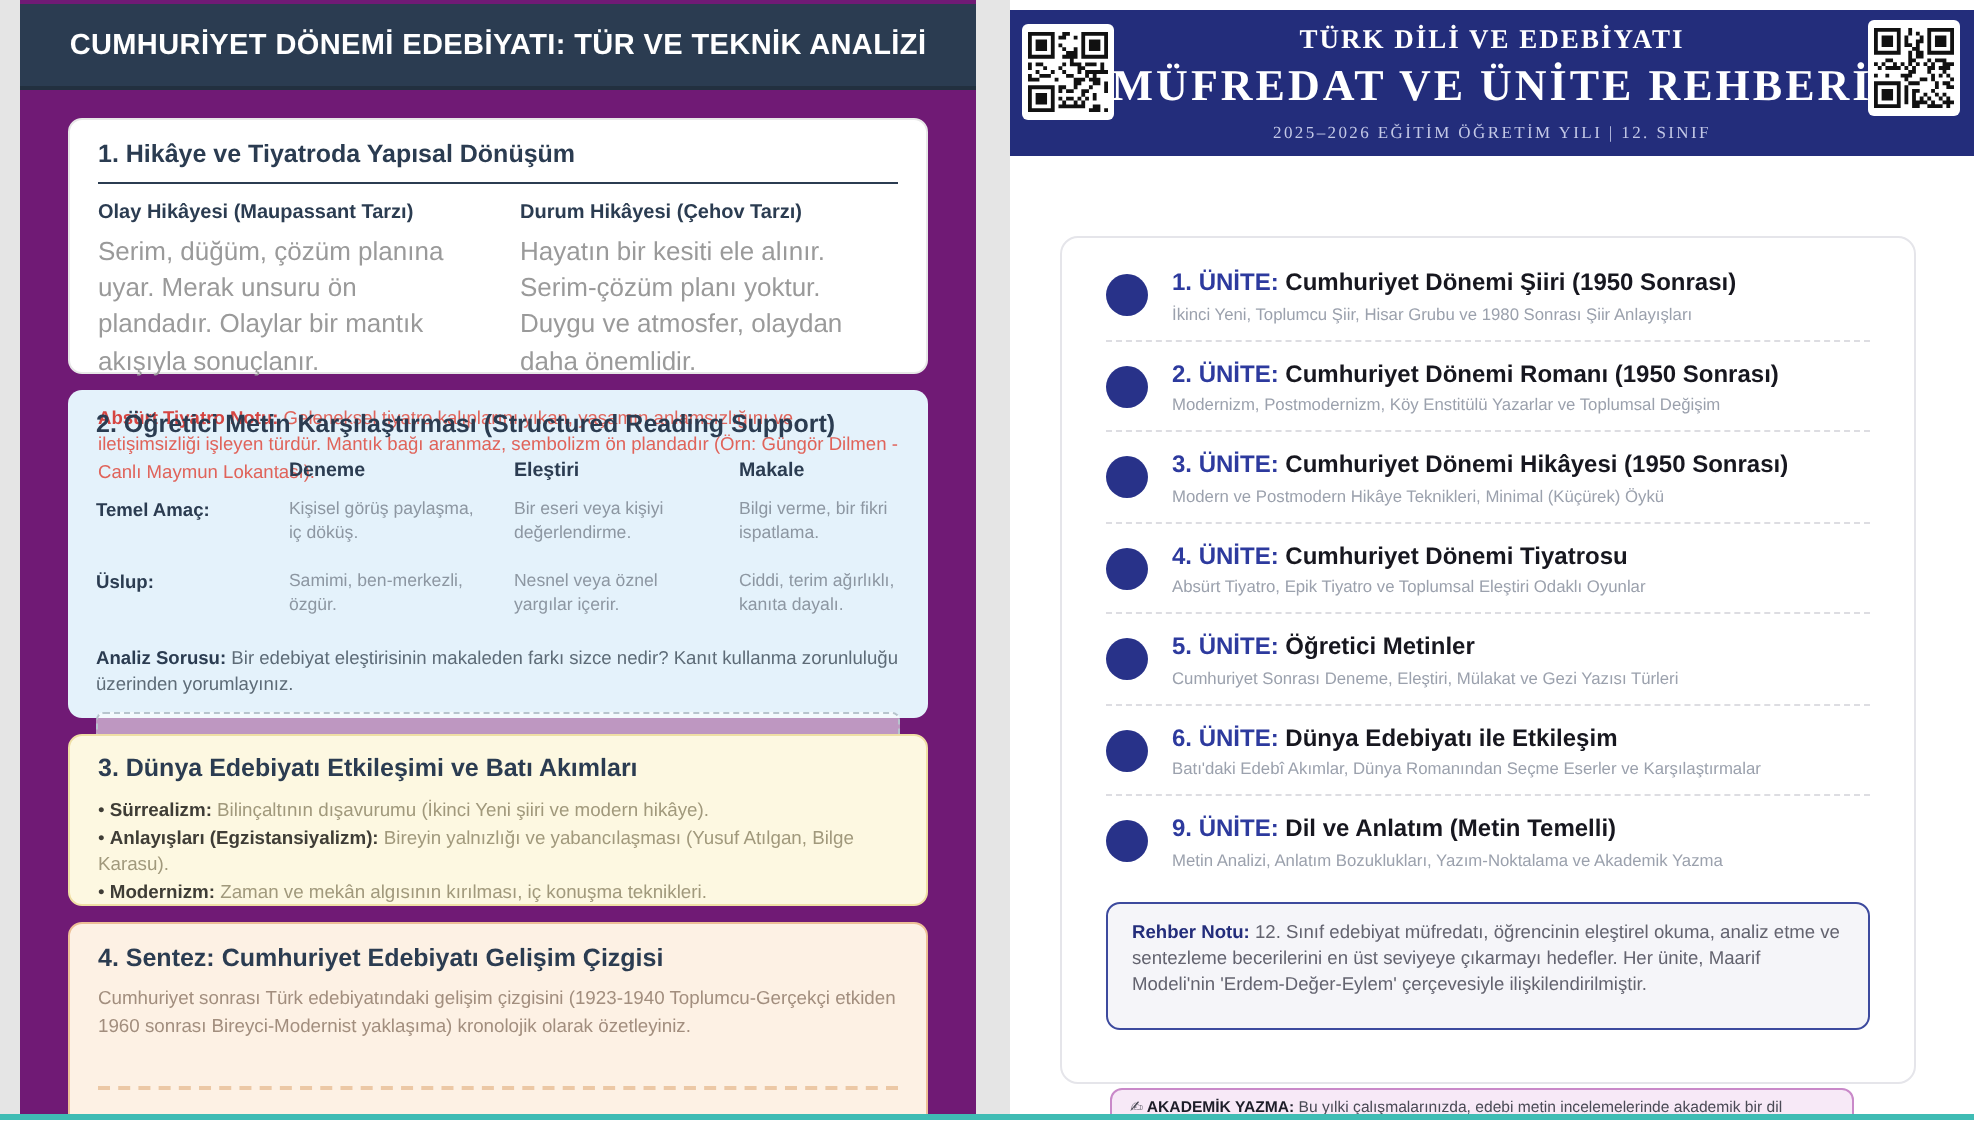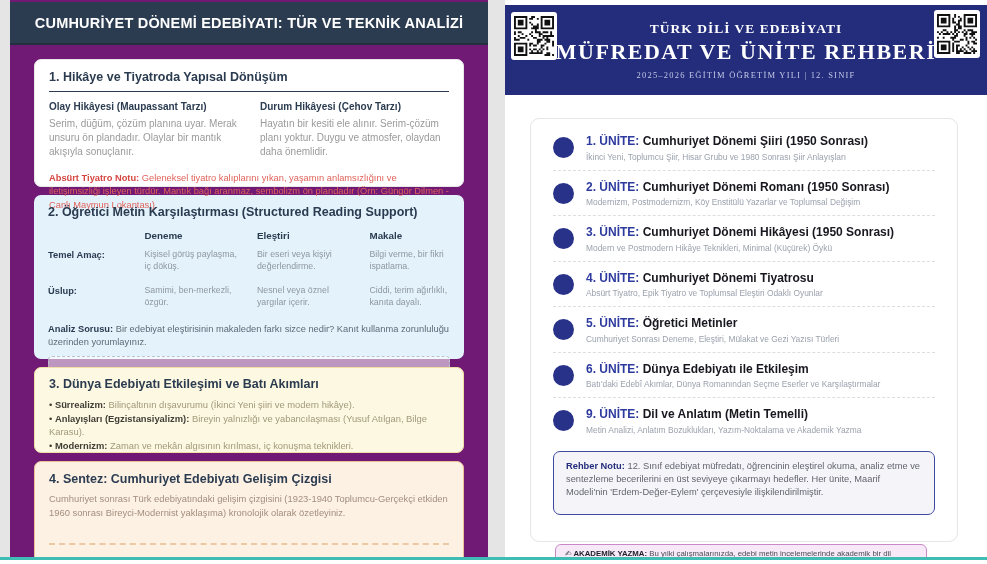--- a/index.html
+++ b/index.html
@@ -14,21 +14,21 @@
   .lp-header{margin-top:2px;height:41px;background:#2b3c51;border-bottom:2px solid #22303f;
     display:flex;align-items:center;justify-content:center;}
   .lp-header h1{margin:0;font-size:14.5px;font-weight:bold;color:#ffffff;letter-spacing:.2px;}
   .lp-body{padding:14px 24px 0 24px;}
   .sec{border-radius:7px;box-sizing:border-box;}
   .sec h3{margin:0;font-size:12.5px;font-weight:bold;color:#2b3c51;}
   .sec-1{background:#fff;border:1px solid #e7e7e7;padding:10px 14px 14px 14px;height:128px;margin-bottom:8px;}
   .sec-1 .rule{border:none;border-top:1.5px solid #2b3c51;margin:7px 0 9px 0;}
   .two-cols{display:grid;grid-template-columns:1fr 1fr;column-gap:22px;}
   .two-cols h4{margin:0 0 5px 0;font-size:10px;font-weight:bold;color:#2b3c51;}
-  .two-cols p{margin:0;font-size:10px;line-height:1.4;color:#9a9a9a;}
+  .two-cols p{margin:0;font-size:13px;line-height:1.4;color:#9a9a9a;}
   .absurd-note{margin-top:13px;font-size:9.3px;line-height:1.45;color:#e0635a;}
   .absurd-note b{color:#d64541;}
   .sec-2{background:#e4f2fb;padding:10px 14px 12px 14px;height:164px;margin-bottom:8px;}
   .cmp-table{display:grid;grid-template-columns:22% 26% 26% 26%;margin-top:10px;
     font-size:8.8px;color:#8d97a2;line-height:1.35;column-gap:8px;row-gap:0;}
   .cmp-table .hd{font-size:9.8px;font-weight:bold;color:#2b3c51;padding-bottom:7px;}
   .cmp-table .lbl{font-size:9.3px;font-weight:bold;color:#2b3c51;padding-bottom:12px;}
   .cmp-table .cell{padding-bottom:12px;padding-right:4px;}
   .analysis-q{font-size:9.3px;line-height:1.4;color:#5d6b77;margin-top:2px;}
   .analysis-q b{color:#2b3c51;}
@@ -37,21 +37,21 @@
   .sec-3 ul{margin:7px 0 0 0;padding:0;list-style:none;}
   .sec-3 li{font-size:9.4px;line-height:1.45;color:#a1997c;}
   .sec-3 li::before{content:"• ";color:#3f3d36;}
   .sec-3 li b{color:#3f3d36;margin-top:16px;}
   .sec-4{background:#fdf1e4;border:1px solid #edbf96;padding:10px 14px;height:120px;}
   .sec-4 p{margin:6px 0 0 0;font-size:9.4px;line-height:1.45;color:#a28e7e;}
   .write-line{border-bottom:2px dashed #ecc8a5;height:15px;}
   .write-line.first{margin-top:9px;}
   
   .page-right{position:absolute;left:505px;top:0;width:482px;height:560px;background:#ffffff;}
-  .rp-header{margin-top:5px;height:90px;background:#232d7b;position:relative;
+  .rp-header{margin-top:5px;height:73px;background:#232d7b;position:relative;
     display:flex;flex-direction:column;align-items:center;justify-content:center;}
   .rp-title1{font-family:"Liberation Serif","DejaVu Serif",serif;font-weight:bold;
     color:#ffffff;font-size:13.5px;letter-spacing:1px;}
   .rp-title2{font-family:"Liberation Serif","DejaVu Serif",serif;font-weight:bold;
     color:#ffffff;font-size:22px;letter-spacing:1.5px;margin-top:2px;}
   .rp-sub{font-family:"Liberation Serif","DejaVu Serif",serif;color:#c3c8e6;font-size:8.5px;
     letter-spacing:1.2px;margin-top:5px;}
   .qr-box{position:absolute;width:46px;height:48px;background:#ffffff;border-radius:3px;padding:3px;box-sizing:border-box;}
   .qr-box.left{left:6px;top:7px;}
   .qr-box.right{right:7px;top:5px;}

